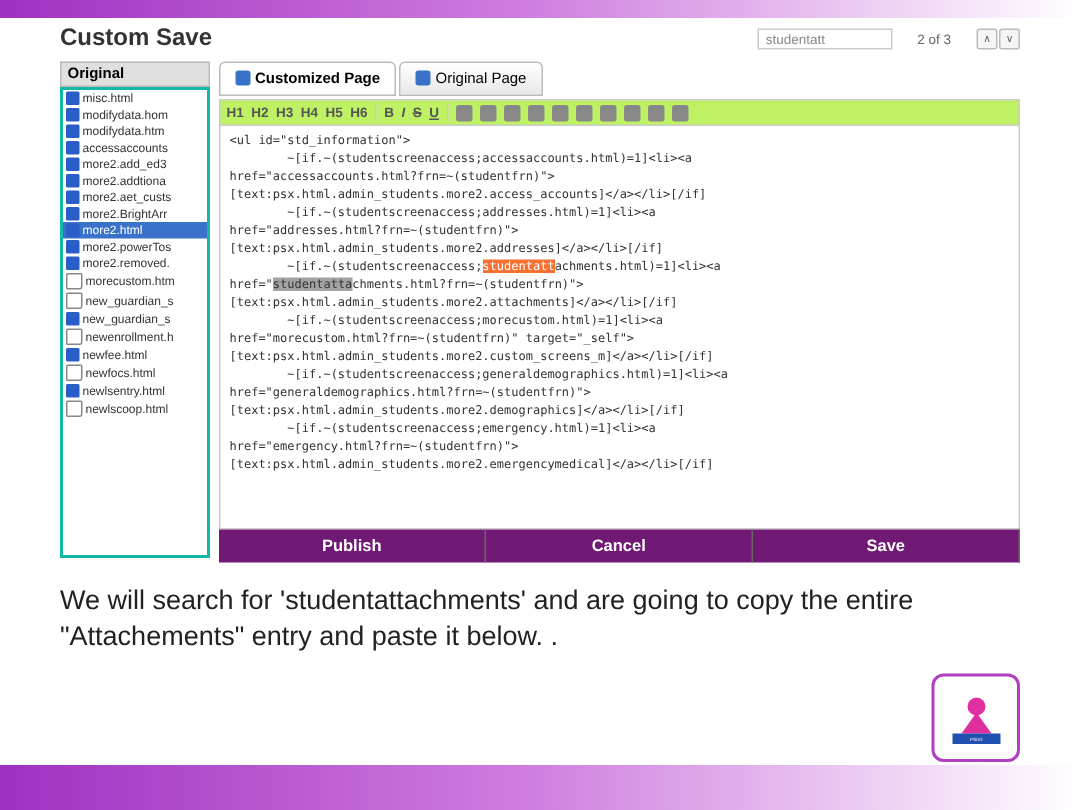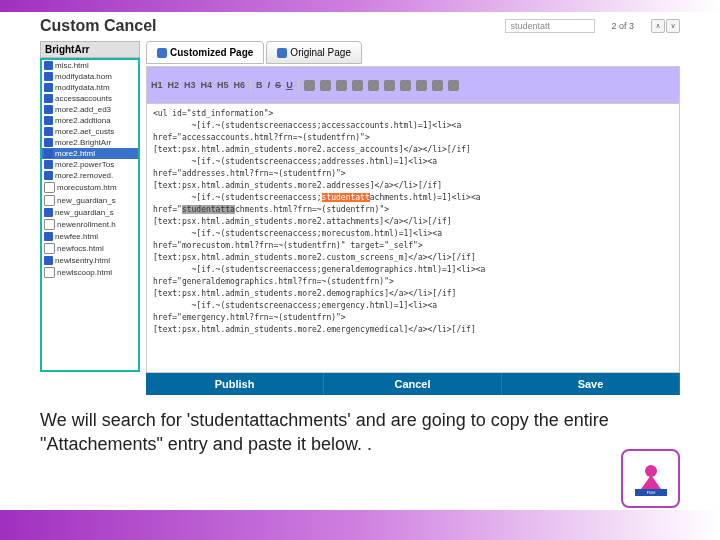--- a/index.html
+++ b/index.html
@@ -18,50 +18,50 @@
 .tree-item{padding:1px 2px;display:flex;align-items:center;white-space:nowrap;color:#333}
 .tree-item.sel{background:#3a72c9;color:#fff}
 .file-icon{width:9px;height:9px;margin-right:2px;flex-shrink:0}
 .file-icon.blue{background:#2a5dc7;border-radius:1px}
 .file-icon.doc{background:#fff;border:1px solid #888;border-radius:1px 1px 2px 1px}
 .editor{flex:1}
 .tabs{display:flex;gap:2px;margin-bottom:2px}
 .tab{padding:5px 10px;font-size:10px;border:1px solid #bbb;border-radius:4px 4px 0 0;background:linear-gradient(#fff,#e8e8e8)}
 .tab.active{background:#fff;font-weight:bold}
 .tab-icon{width:10px;height:10px;background:#3a72c9;border-radius:2px;margin-right:3px;display:inline-block;vertical-align:middle}
-.toolbar{background:#c4b5fd;border:1px solid #ccc;padding:12px 4px;display:flex;align-items:center;gap:5px;font-size:9px;color:#555}
+.toolbar{background:#bef264;border:1px solid #ccc;padding:2px 4px;display:flex;align-items:center;gap:5px;font-size:9px;color:#555}
 .tb-btn{font-size:9px;color:#555;font-weight:bold;cursor:pointer}
 .tb-sep{width:1px;height:12px;background:#ccc}
 .tb-ico{width:11px;height:11px;background:#888;border-radius:2px}
 .code-area{background:#fff;border:1px solid #ccc;border-top:none;height:260px;padding:4px 6px;font-family:Tahoma,monospace;font-size:8px;line-height:12px;color:#333;overflow:hidden;white-space:pre-wrap}
 .hl1{background:#a3a3a3}
 .hl2{background:#f77030;color:#fff}
-.btn-bar{background:#0369a1;display:flex;height:22px}
+.btn-bar{background:#701a75;display:flex;height:22px}
 .btn-bar div{flex:1;text-align:center;color:#fff;font-size:11px;font-weight:bold;line-height:22px;border-right:1px solid #666}
 .caption{font-size:18px;color:#222;padding:8px 40px 0;line-height:24px}
 .badge{position:absolute;right:40px;bottom:32px;width:55px;height:55px;border:2px solid #b040c0;border-radius:8px;background:#fff;display:flex;align-items:center;justify-content:center}
 .badge svg{width:40px;height:40px}
 </style>
 </head>
 <body>
 
 <div class="grad-top"></div>
 
 <div class="screen">
   <div class="hdr-row">
-    <div class="page-title">Custom Cancel</div>
+    <div class="page-title">Custom Save</div>
     <div class="search-bar">studentatt</div>
     <div class="search-count">2 of 3</div>
     <div class="nav-btn">∧</div>
     <div class="nav-btn">∨</div>
   </div>
 
   <div class="main">
     <div class="side">
-      <div class="side-hdr">BrightArr</div>
+      <div class="side-hdr">Original</div>
       <div class="tree" id="tree">
           <div class="tree-item">
             <span class="file-icon blue"></span>
             <span>misc.html</span>
           </div>
           <div class="tree-item">
             <span class="file-icon blue"></span>
             <span>modifydata.hom</span>
           </div>
           <div class="tree-item">

